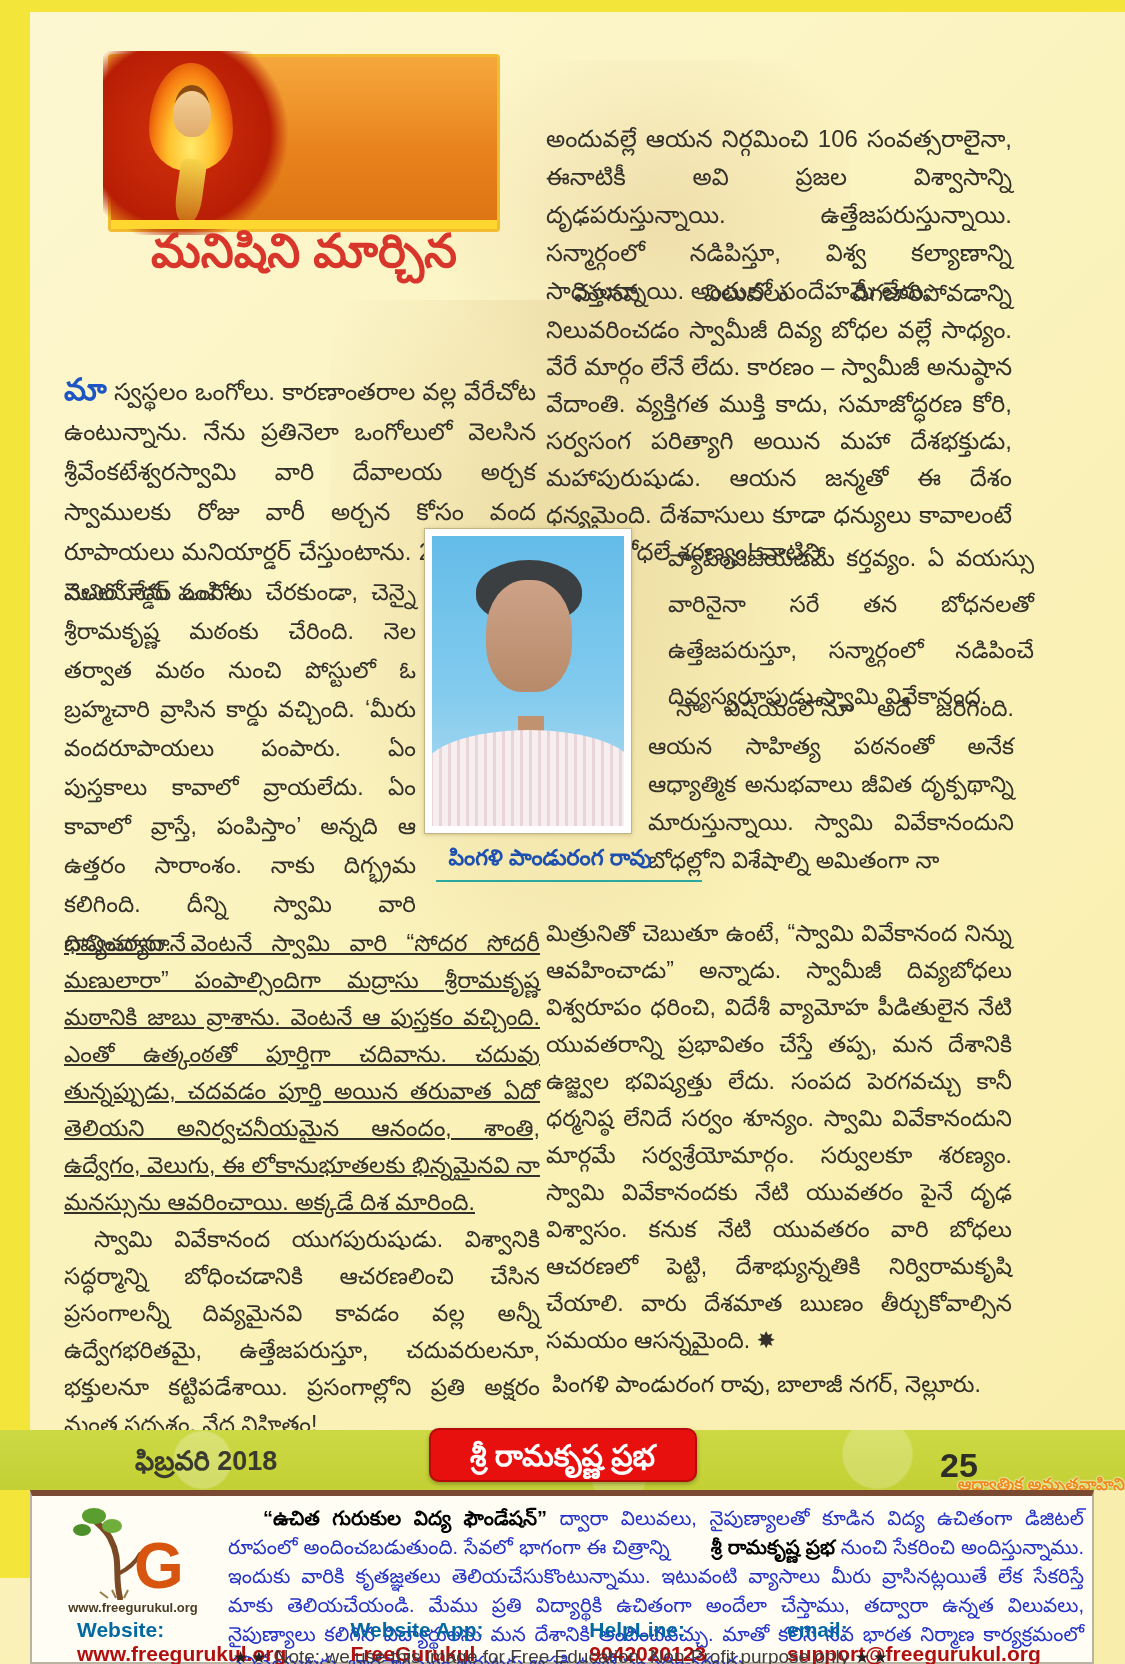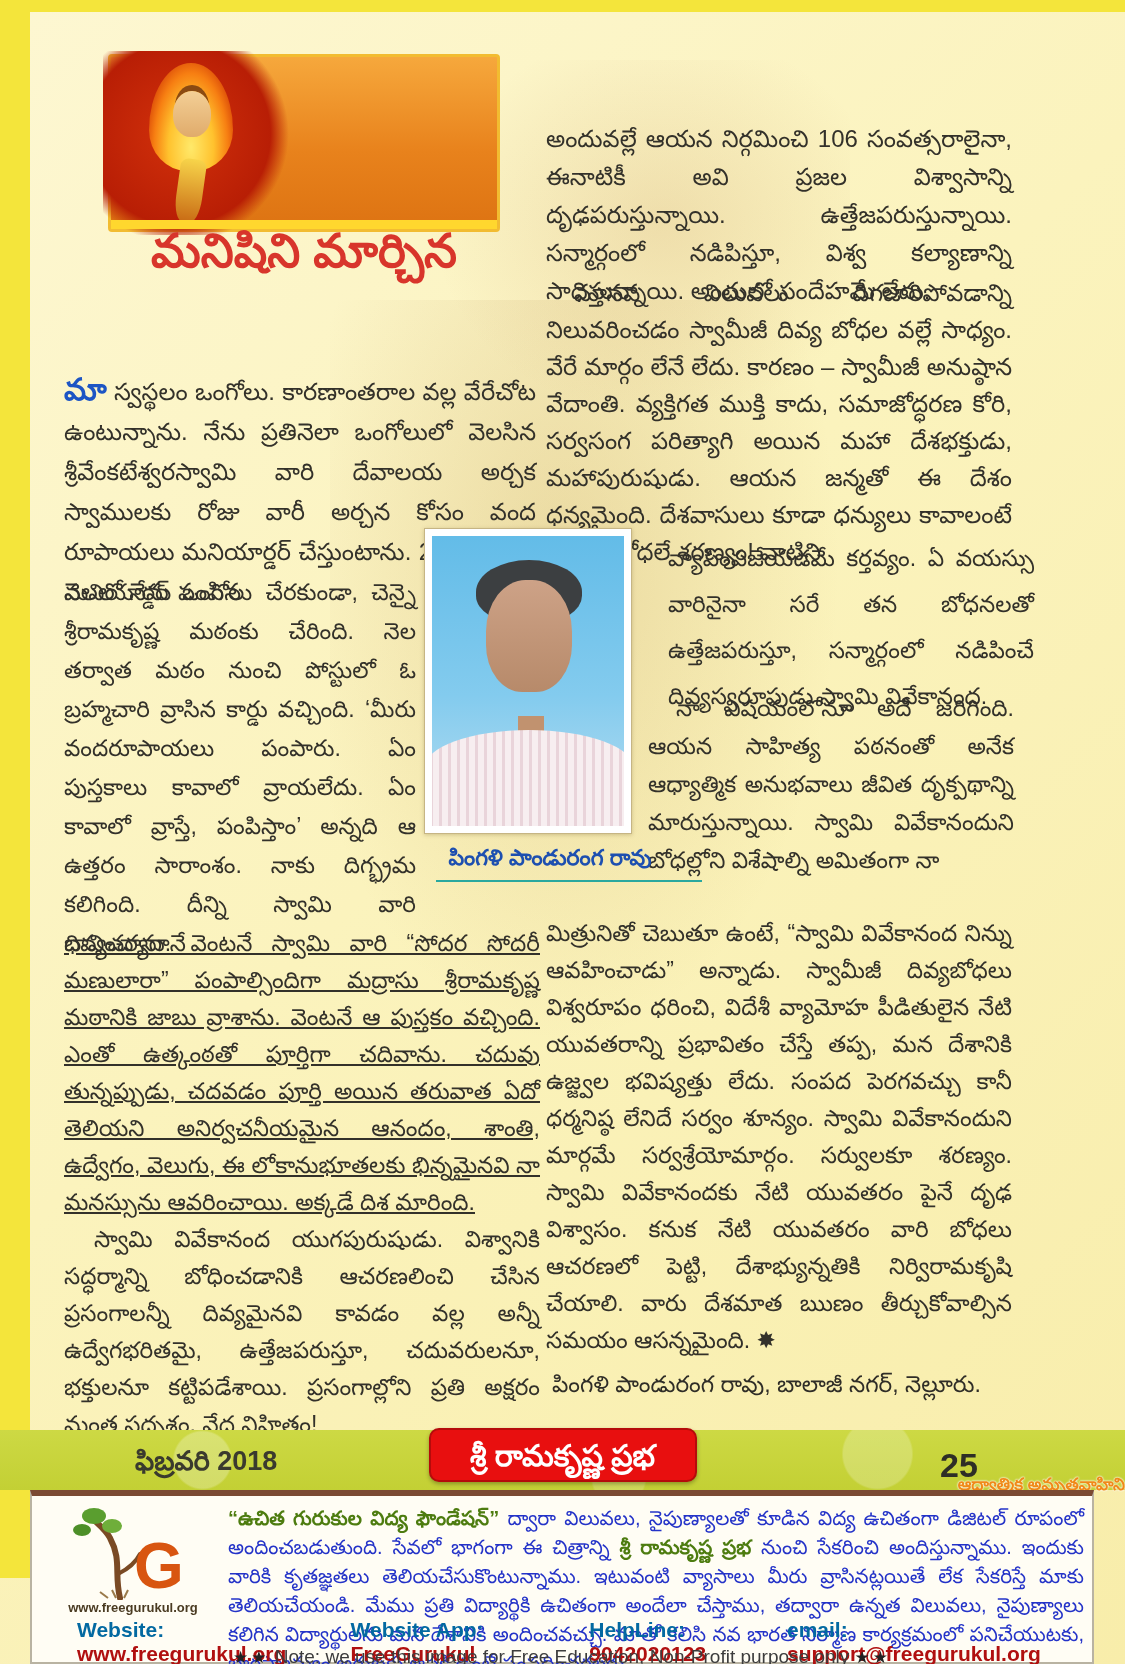--- a/index.html
+++ b/index.html
@@ -84,21 +84,21 @@
      text-align:center;line-height:52px;box-sizing:border-box;}
 
   
   .promo{position:absolute;left:30px;top:1490px;width:1064px;height:174px;background:#fffdf4;
      border:2px solid #b9b3a2;border-top:6px solid #7b4a33;box-sizing:border-box;}
   .tree{position:absolute;left:28px;top:8px;width:150px;height:96px;}
   .tree-caption{position:absolute;left:6px;top:104px;width:190px;text-align:center;
      font-size:13px;color:#4a3b22;font-weight:bold;}
   .promo-text{position:absolute;left:196px;top:8px;width:856px;font-size:20px;line-height:29px;
      color:#2433c8;text-align:justify;}
-  .magenta{color:#4d7c0f;font-weight:bold;}
+  .magenta{color:#000000;font-weight:bold;margin-left:35px;}
   .contacts{position:absolute;left:45px;top:122px;width:1000px;display:flex;justify-content:space-between;
      font-size:21px;font-weight:bold;}
   .c-label{color:#0369a1;}
   .c-value{color:#b01010;}
   .note-row{position:absolute;left:0;top:150px;width:100%;text-align:center;font-size:19px;color:#3c3c3c;}
   .stars{color:#222;letter-spacing:3px;font-size:17px;}
 </style>
 </head>
 <body>
 

